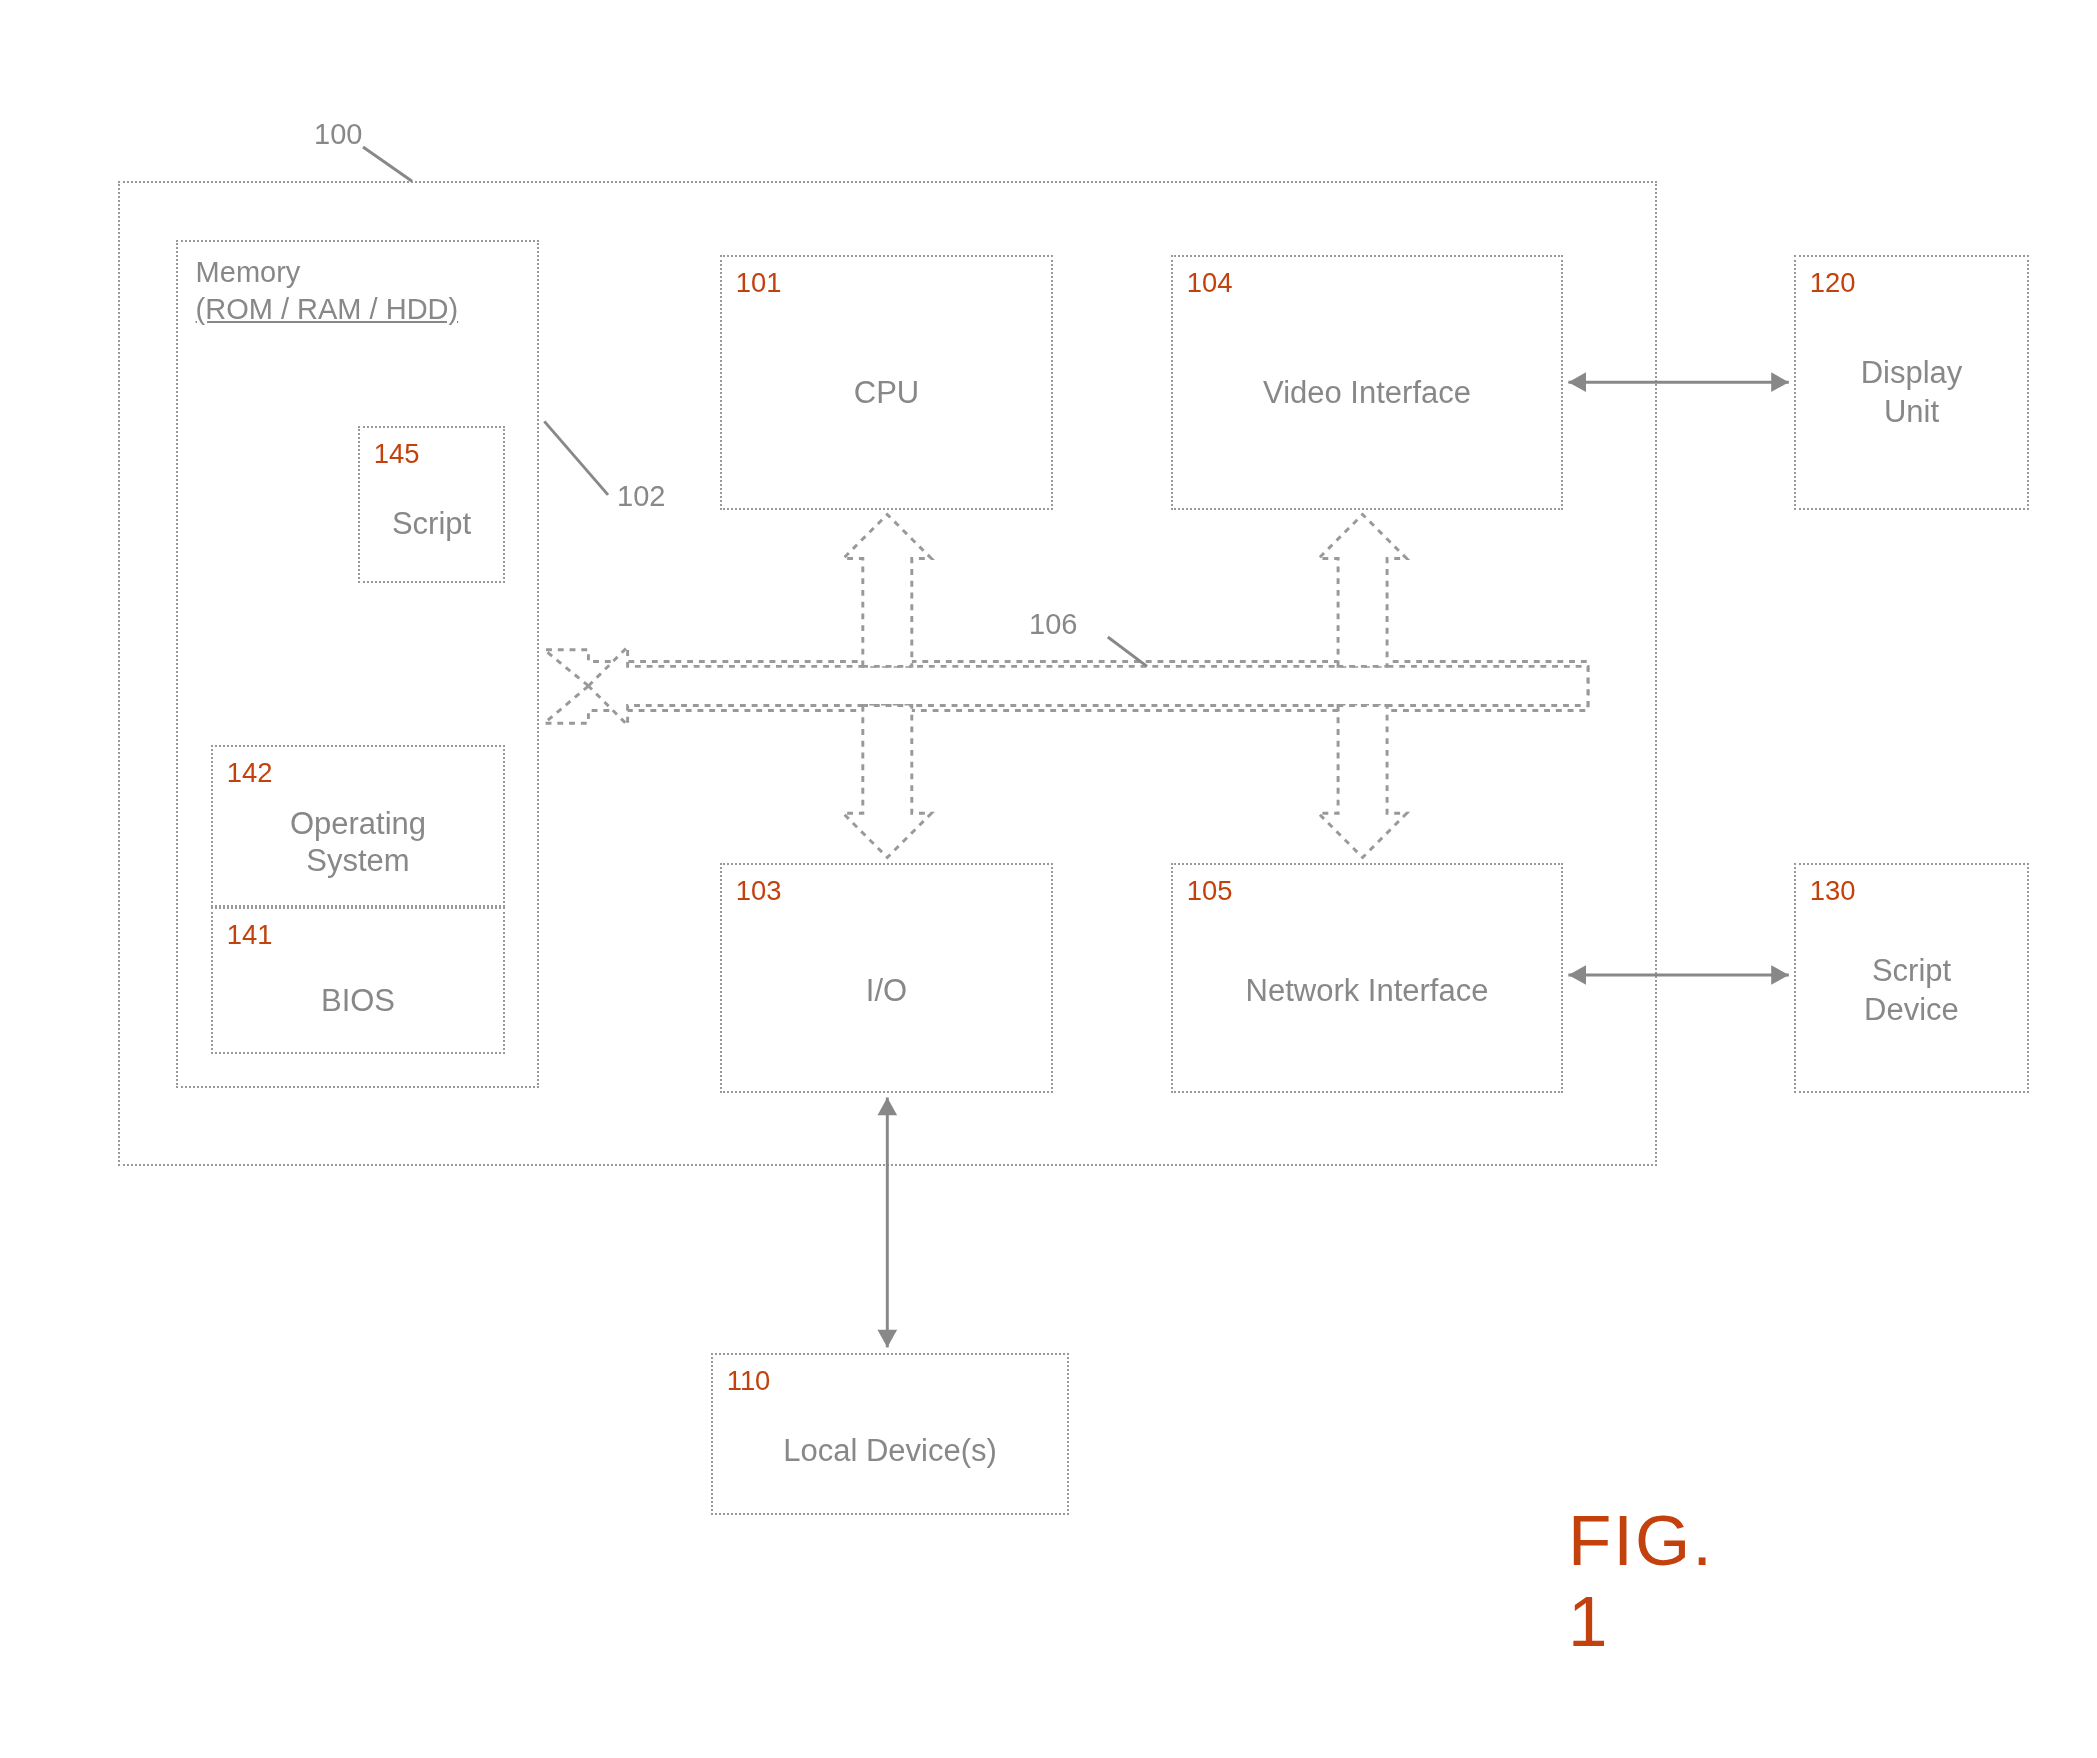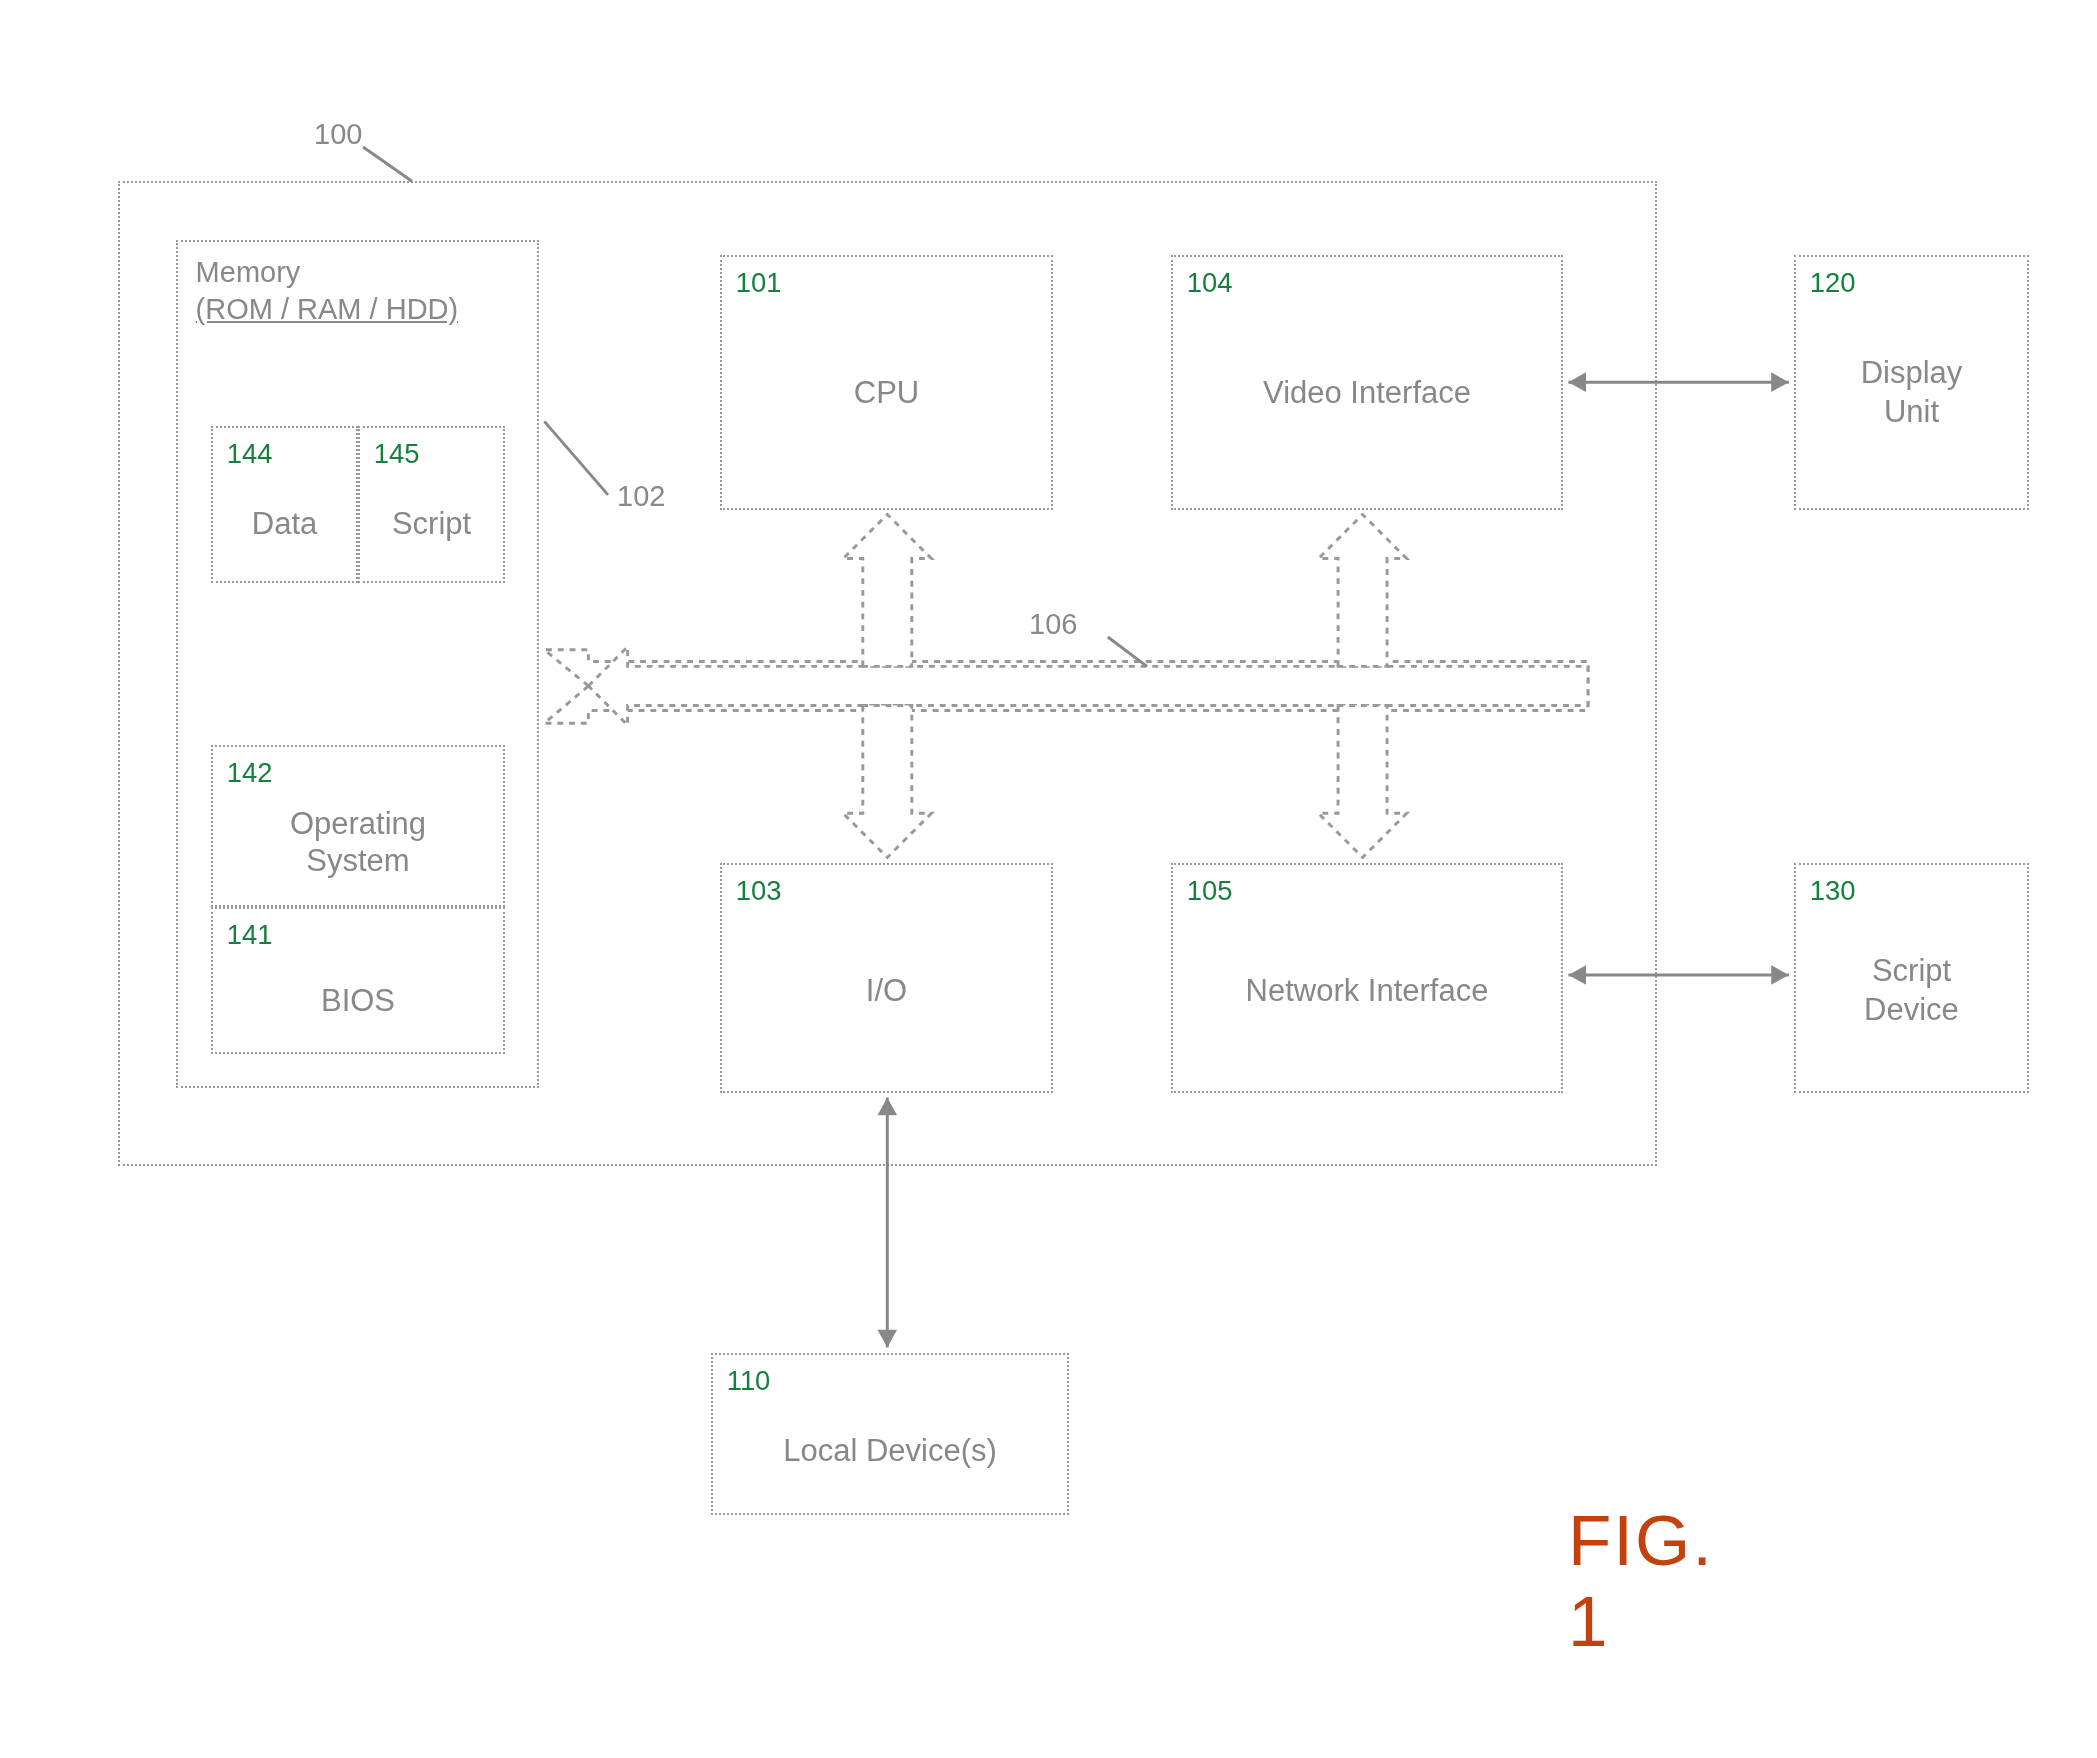--- a/index.html
+++ b/index.html
@@ -17,21 +17,21 @@
     position: absolute;
     border: 2.9px dotted #999;
     box-sizing: border-box;
     background: #fff;
   }
   .ref {
     position: absolute;
     top: 9.8px;
     left: 13.7px;
     font-size: 27.4px;
-    color: #15803d;
+    color: #c2410c;
   }
   .label-center {
     position: absolute;
     width: 100%;
     text-align: center;
     font-size: 31px;
     color: #888;
   }
   .label-free {
     position: absolute;
@@ -73,24 +73,20 @@
 
   <div class="box" style="left:118px; top:181px; width:1539px; height:985px;"></div>
   <div class="label-free" style="left:314px; top:118px;">100</div>
 
   <div class="box" style="left:176px; top:240px; width:363px; height:848px;">
     <div class="label-free" style="left:17.6px; top:13.7px;">Memory</div>
     <div class="label-free" style="left:17.6px; top:51px;text-decoration:underline;">(ROM / RAM / HDD)</div>
   </div>
   <div class="label-free" style="left:617px; top:480px;">102</div>
 
-  <div class="box" style="left:211px; top:426px; width:147px; height:157px;">
-    <div class="ref">144</div>
-    <div class="label-center" style="top:78px;">Data</div>
-  </div>
 
   <div class="box" style="left:358px; top:426px; width:147px; height:157px;">
     <div class="ref">145</div>
     <div class="label-center" style="top:78px;">Script</div>
   </div>
 
 
   <div class="box" style="left:211px; top:745px; width:294px; height:162px;">
     <div class="ref">142</div>
     <div class="label-center" style="top:59px;">Operating</div>

